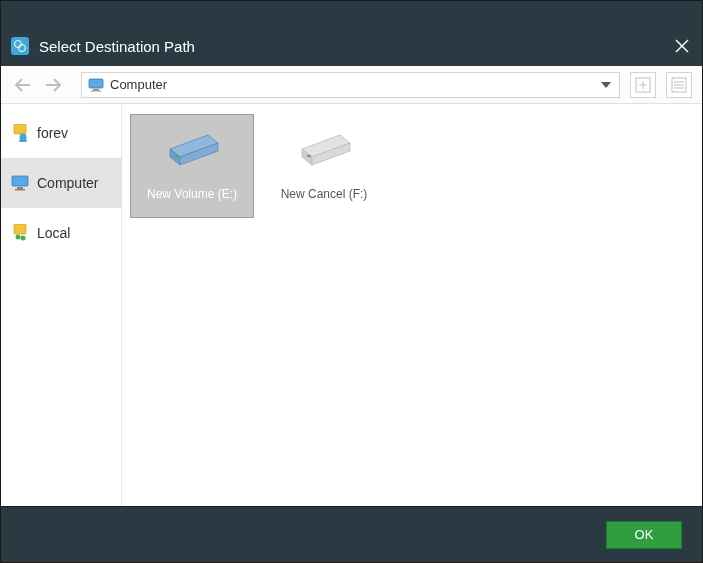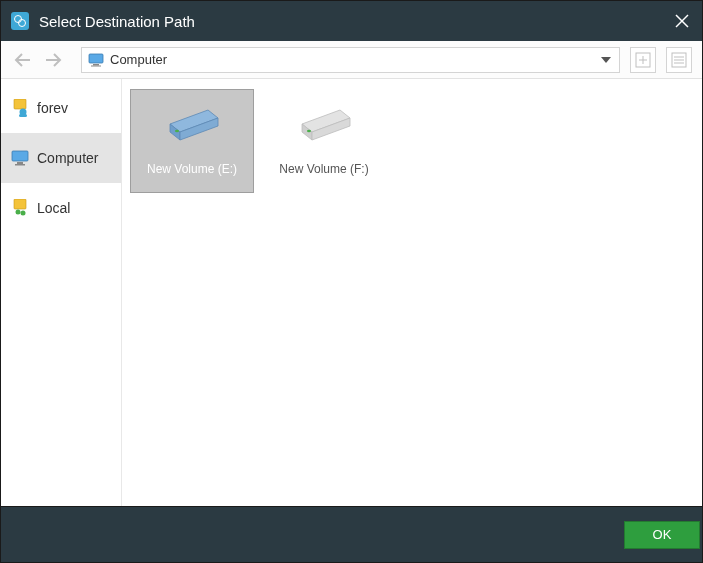--- a/index.html
+++ b/index.html
@@ -1,18 +1,18 @@
 <!DOCTYPE html>
 <html><head>
 <meta charset="utf-8">
 <style>
   * { box-sizing: border-box; margin: 0; padding: 0; font-family: "Segoe UI", Arial, sans-serif; }
   body { background: #2b3a42; width: 703px; height: 563px; overflow: hidden; }
   .window { width: 703px; height: 563px; background: #2b3a42; display: flex; flex-direction: column; border: 1px solid #1a1a1a; }
-  .titlebar { background: #2b3a42; height: 40px; display: flex; align-items: center; padding: 0 10px; color: #fff; }
+  .titlebar { background: #2b3a42; height: 40px; display: flex; align-items: center; padding: 0 10px; color: #fff; margin-top: 25px; }
   .titlebar .app-icon { width: 18px; height: 18px; background: #3fa8d6; border-radius: 3px; display: flex; align-items: center; justify-content: center; margin-right: 10px; position: relative; }
   .titlebar .app-icon::before, .titlebar .app-icon::after { content:""; position:absolute; width:6px; height:6px; border:1.2px solid #fff; border-radius:50%; }
   .titlebar .app-icon::before { top:3px; left:3px; }
   .titlebar .app-icon::after { bottom:3px; right:3px; }
   .titlebar .title { font-size: 15px; flex: 1; }
   .titlebar .close { width: 20px; height: 20px; cursor: pointer; display:flex; align-items:center; justify-content:center; }
   .titlebar .close svg { stroke: #fff; }
 
   .toolbar { background: #fcfcfc; height: 38px; border-bottom: 1px solid #e2e2e2; display: flex; align-items: center; padding: 0 10px; gap: 10px; }
   .nav-arrows { display: flex; gap: 6px; margin-right: 6px; }
@@ -30,21 +30,21 @@
   .sidebar-item.active { background:#e4e4e4; }
   .sidebar-item .sicon { width:18px; height:18px; display:flex; align-items:center; justify-content:center; }
 
   .main-pane { flex:1; padding:10px 8px; display:flex; flex-wrap:wrap; align-content:flex-start; gap:8px; }
   .drive-item { width:124px; height:104px; display:flex; flex-direction:column; align-items:center; justify-content:flex-start; padding-top:8px; border:1px solid transparent; cursor:pointer; }
   .drive-item.selected { background:#c7c7c7; border:1px solid #9e9e9e;align-items:center; }
   .drive-item .drive-icon { width:56px; height:42px; position:relative; margin-top:4px; }
   .drive-item .drive-label { font-size:12px; color:#555; margin-top:18px; text-align:center; }
   .drive-item.selected .drive-label { color:#fff; }
 
-  .footer { height:55px; background:#2b3a42; display:flex; align-items:center; justify-content:flex-end; padding:0 2px; gap:10px; }
+  .footer { height:55px; background:#2b3a42; display:flex; align-items:center; justify-content:flex-end; padding:0 20px; gap:10px; }
   .btn { width:76px; height:28px; border:none; background:#2e9e3e; color:#fff; font-size:13px; cursor:pointer; border:1px solid #237a30; }
 </style>
 </head>
 <body>
 
 <div class="window">
 
   <div class="titlebar">
     <div class="app-icon"></div>
     <div class="title">Select Destination Path</div>
@@ -153,21 +153,21 @@
 
       <div class="drive-item">
         <div class="drive-icon">
           <svg width="56" height="42" viewBox="0 0 56 42">
             <polygon points="6,22 44,8 54,16 16,30" fill="#e3e3e3" stroke="#bcbcbc" stroke-width="0.8"></polygon>
             <polygon points="6,22 16,30 16,38 6,30" fill="#cfcfcf" stroke="#bcbcbc" stroke-width="0.8"></polygon>
             <polygon points="16,30 54,16 54,24 16,38" fill="#d9d9d9" stroke="#bcbcbc" stroke-width="0.8"></polygon>
             <ellipse cx="13" cy="29" rx="2" ry="1.2" fill="#4aaf4a"></ellipse>
           </svg>
         </div>
-        <div class="drive-label">New Volume (F:)</div>
+        <div class="drive-label">New Cancel (F:)</div>
       </div>
     </div>
   </div>
 
   <div class="footer">
     <button class="btn">OK</button>
   </div>
 
 </div>
 

